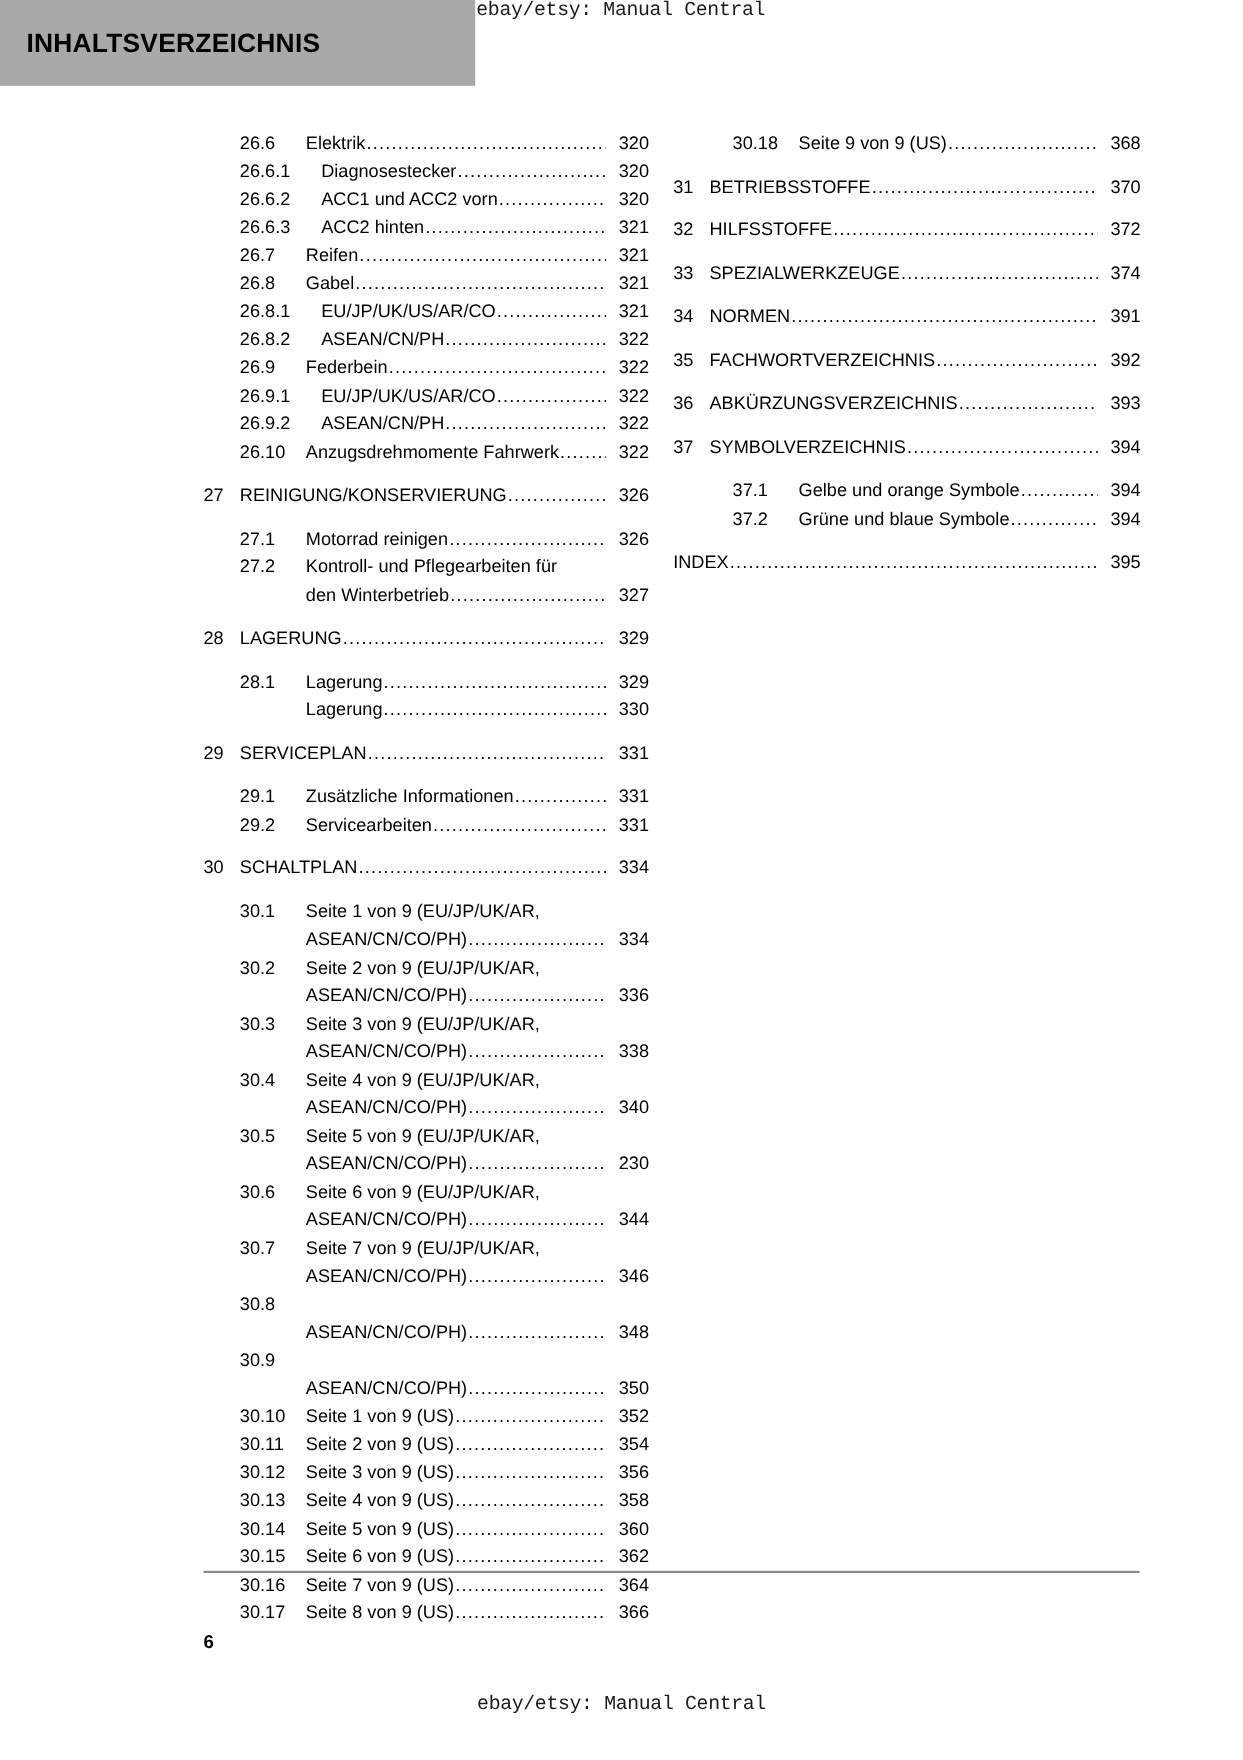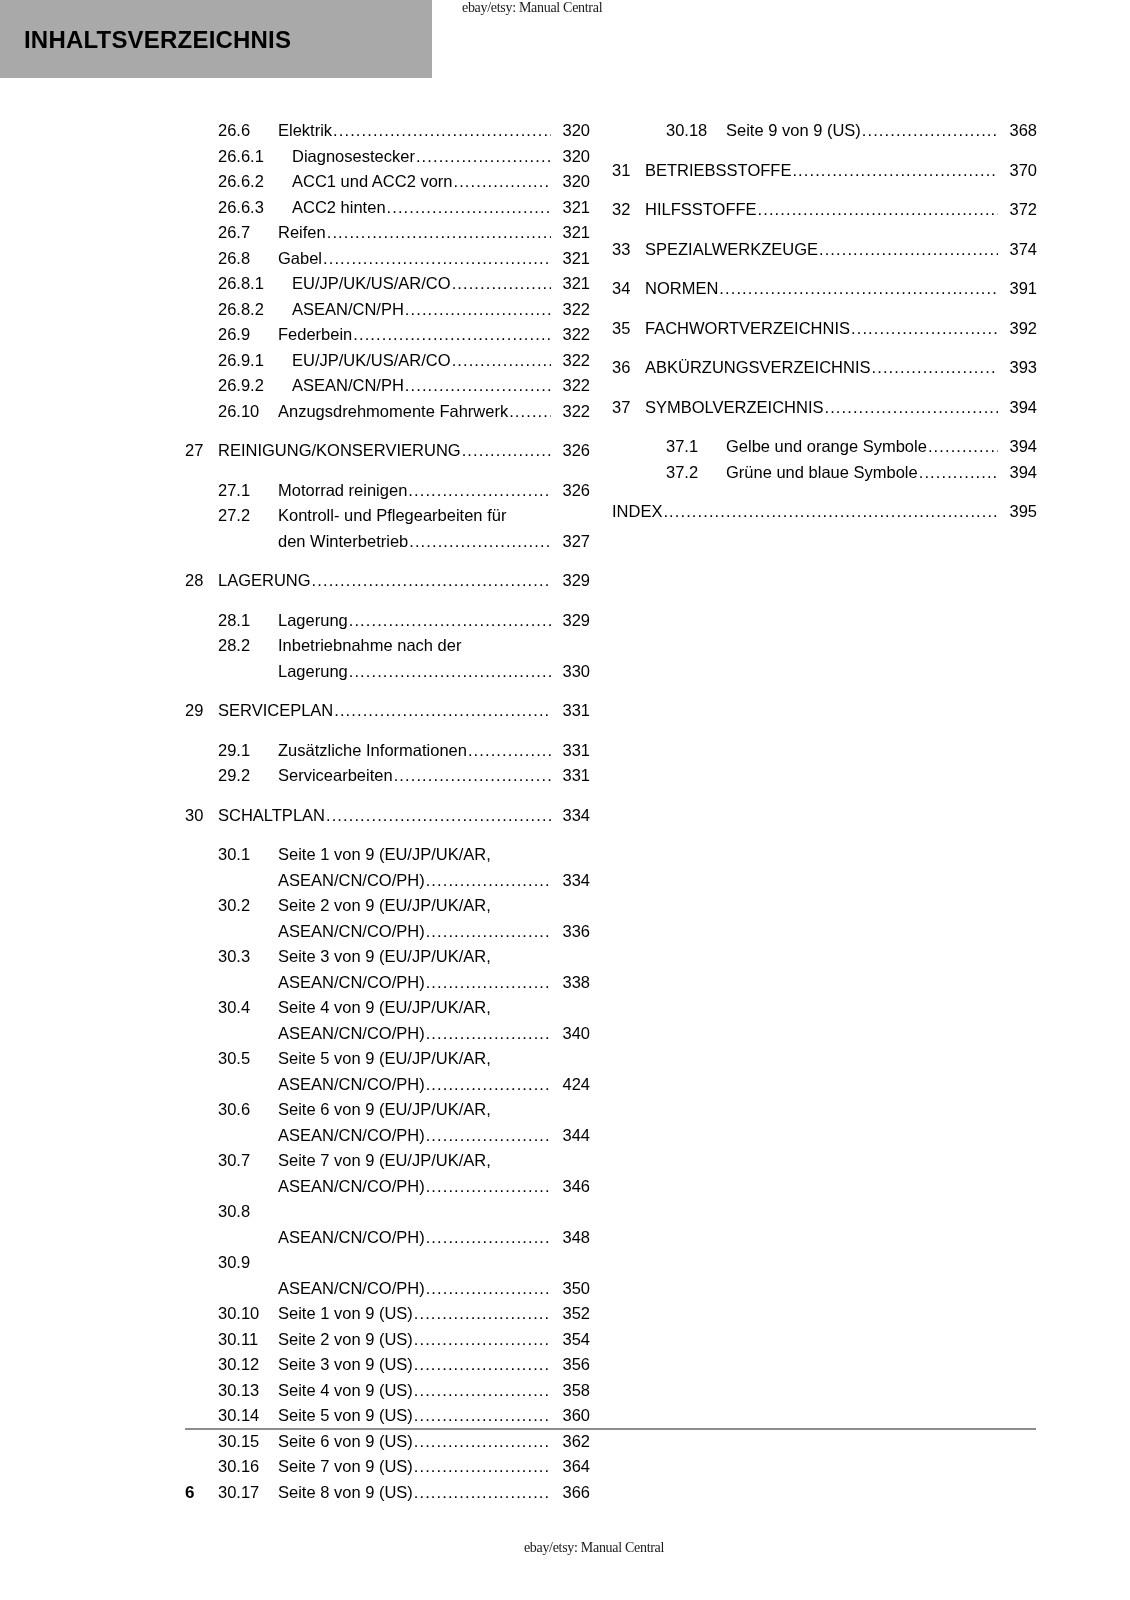--- a/index.html
+++ b/index.html
@@ -30,26 +30,25 @@
     left: 24px;
     top: 26px;
     font-size: 24px;
     font-weight: bold;
     letter-spacing: 0.2px;
     color: #000;
     white-space: nowrap;
   }
   .watermark {
     position: absolute;
-    font-family: Liberation Serif, serif;
-    font-size: 14px;
+    font-family: Liberation Mono, monospace;
+    font-size: 18px;
     color: #1a1a1a;
     white-space: nowrap;
     letter-spacing: -0.3px;
-    padding-left: 29px;
   }
   #watermark-top {
     left: 433px;
     top: 0px;
   }
   #watermark-bottom {
     left: 0;
     top: 1540px;
     width: 1130px;
     text-align: center;
@@ -289,28 +288,20 @@
         </span>
       </div>
       <div class="entry lvl2 gap-top">
         <span class="num">28.1</span>
         <span class="title-wrap">
           <span class="title">Lagerung</span>
           <span class="leader">..........................................................................................</span>
           <span class="pageno">329</span>
         </span>
       </div>
-      <div class="entry lvl2 nodots">
-        <span class="num">28.2</span>
-        <span class="title-wrap">
-          <span class="title">Inbetriebnahme nach der</span>
-          <span class="leader">..........................................................................................</span>
-          <span class="pageno"></span>
-        </span>
-      </div>
       <div class="entry lvl2 cont">
         <span class="num">28.2</span>
         <span class="title-wrap">
           <span class="title">Lagerung</span>
           <span class="leader">..........................................................................................</span>
           <span class="pageno">330</span>
         </span>
       </div>
       <div class="entry lvl1 gap-top">
         <span class="num">29</span>
@@ -414,21 +405,21 @@
           <span class="title">Seite 5 von 9 (EU/JP/UK/AR,</span>
           <span class="leader">..........................................................................................</span>
           <span class="pageno"></span>
         </span>
       </div>
       <div class="entry lvl2 cont">
         <span class="num">30.5</span>
         <span class="title-wrap">
           <span class="title">ASEAN/CN/CO/PH)</span>
           <span class="leader">..........................................................................................</span>
-          <span class="pageno">424</span>
+          <span class="pageno">230</span>
         </span>
       </div>
       <div class="entry lvl2 nodots">
         <span class="num">30.6</span>
         <span class="title-wrap">
           <span class="title">Seite 6 von 9 (EU/JP/UK/AR,</span>
           <span class="leader">..........................................................................................</span>
           <span class="pageno"></span>
         </span>
       </div>

